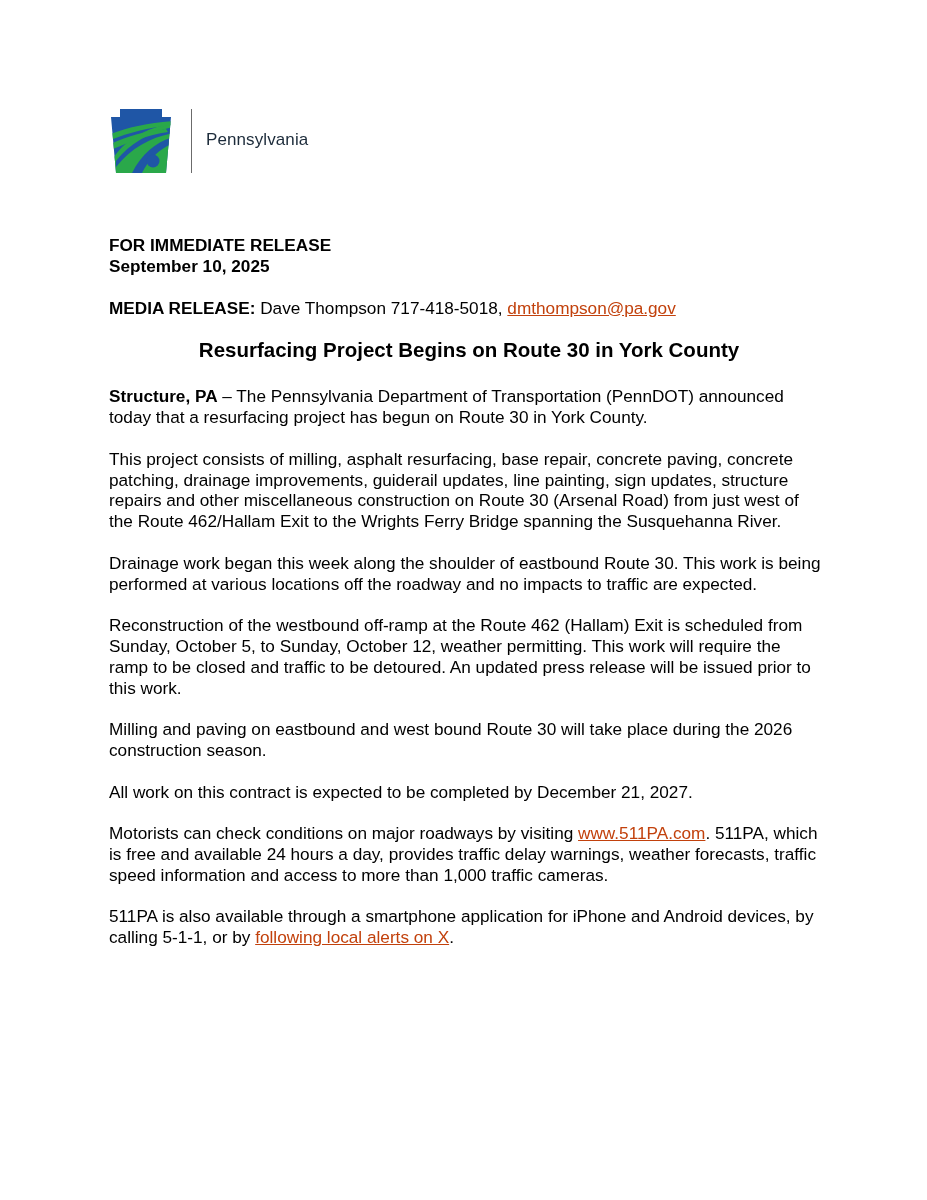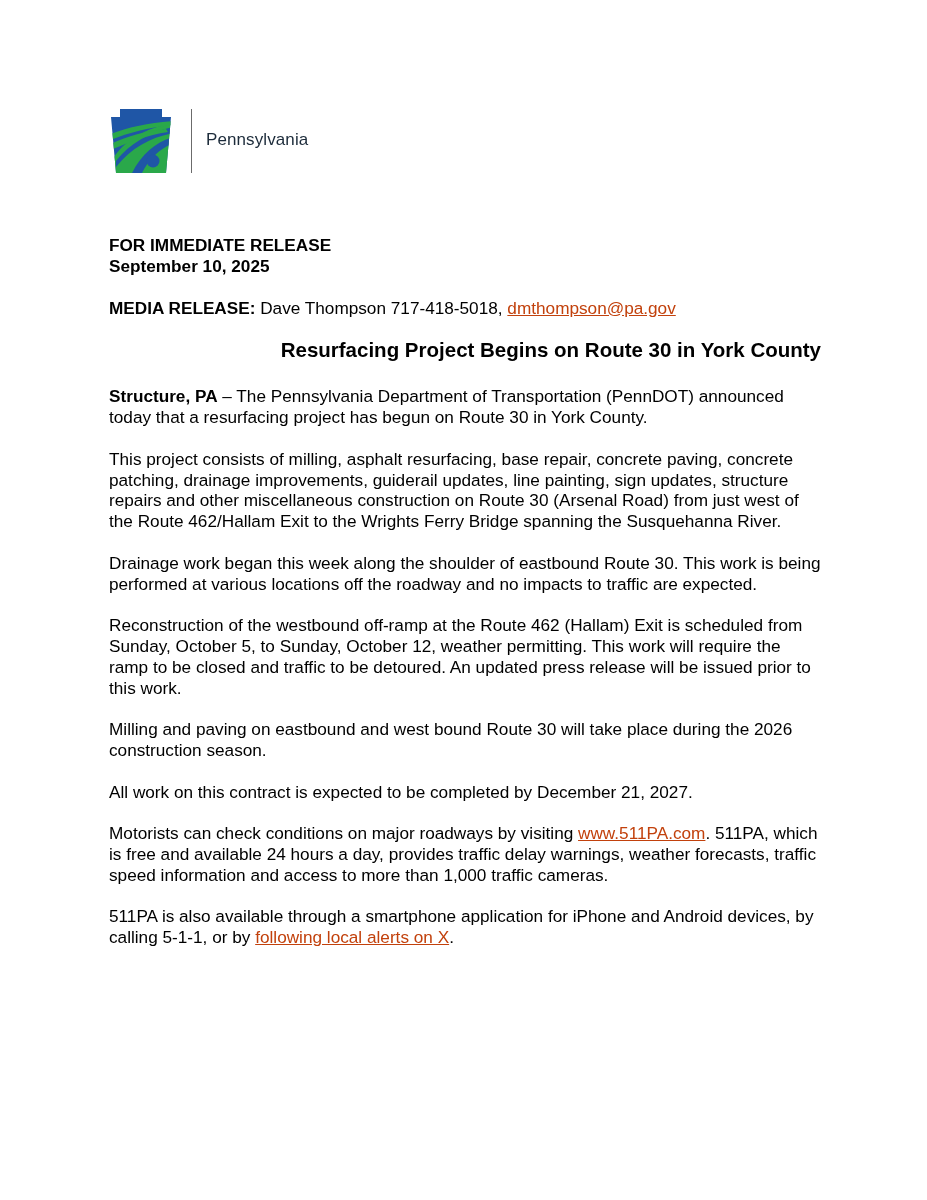--- a/index.html
+++ b/index.html
@@ -68,21 +68,21 @@
       margin: 21px 0 0 0;
     }
     .contact b { font-weight: bold; }
     a {
       color: #c2410c;
       text-decoration: underline;
     }
     h1 {
       font-size: 20.5px;
       font-weight: bold;
-      text-align: right;
+      text-align: center;
       margin: 20px 0 0 0;
       line-height: 24px;
       padding-left: 8px;
     }
     p.para {
       margin: 20.8px 0 0 0;
     }
     p.first {
       margin-top: 24px;
     }

